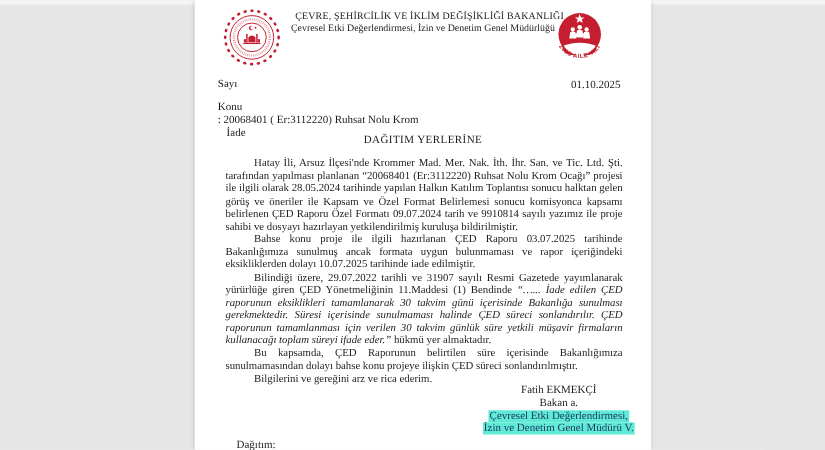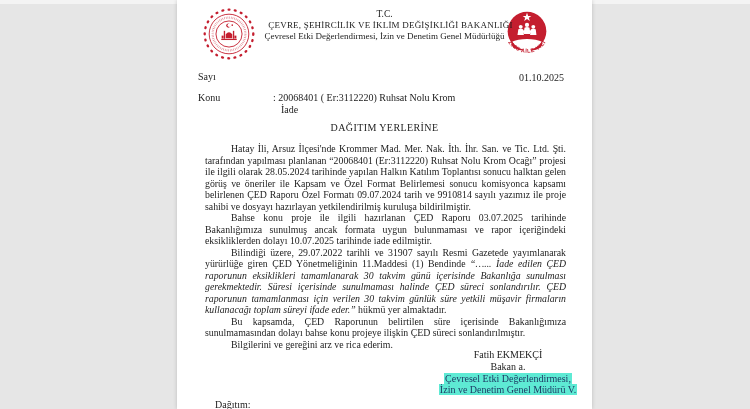--- a/index.html
+++ b/index.html
@@ -18,22 +18,22 @@
   
   .header-text{position:absolute;top:9px;left:62px;right:62px;text-align:center;}
   .tc{font-size:9.5px;line-height:11px;}
   .ministry{font-size:9px;line-height:11px;letter-spacing:.2px;margin-left:12px;}
   .directorate{font-size:9px;line-height:11px;}
   .logo{position:absolute;}
   .logo-left{left:25px;top:7px;}
   .logo-right{left:321px;top:7px;}
   
   .meta{position:absolute;top:71px;left:21px;font-size:10px;line-height:12px;}
-  .meta-row{display:flex;gap:40px;}
-  .meta-row + .meta-row{margin-top:9px;}
+  .meta-row{display:flex;}
+  .meta-row + .meta-row{margin-top:9px;flex-direction:column;}
   .meta-label{width:35px;flex:none;}
   .block{display:block;}
   .konu2{padding-left:8px;}
   .date{position:absolute;top:72px;right:28px;font-size:10px;}
   
   .recipient{position:absolute;top:122px;left:0;right:0;text-align:center;font-size:10px;letter-spacing:.4px;}
   
   .body{position:absolute;top:143px;left:28px;width:361px;font-size:9.8px;line-height:11.5px;text-align:justify;}
   .body p{margin:0;text-indent:26px;}
   .body i{font-style:italic;}
@@ -94,21 +94,20 @@
         <path d="M14 34 Q17 42 27 44.5 Q19.5 45.5 15.5 41.5 Q13.2 38.5 14 34 Z"></path>
         <path d="M46 34 Q43 42 33 44.5 Q40.5 45.5 44.5 41.5 Q46.8 38.5 46 34 Z"></path>
       </g>
       <text font-size="5.6" fill="#c41e2f" font-family="Liberation Sans, sans-serif" font-weight="bold" letter-spacing="0.6">
         <textPath href="#arc" startOffset="50%" text-anchor="middle">2025 AİLE YILI</textPath>
       </text>
     </svg>
   </div>
 
   <div class="header-text">
-    <div class="tc">T.C.</div>
     <div class="ministry">ÇEVRE, ŞEHİRCİLİK VE İKLİM DEĞİŞİKLİĞİ BAKANLIĞI</div>
     <div class="directorate">Çevresel Etki Değerlendirmesi, İzin ve Denetim Genel Müdürlüğü</div>
   </div>
 
   <div class="meta">
     <div class="meta-row">
       <span class="meta-label">Sayı</span>
     </div>
     <div class="meta-row">
       <span class="meta-label">Konu</span>

